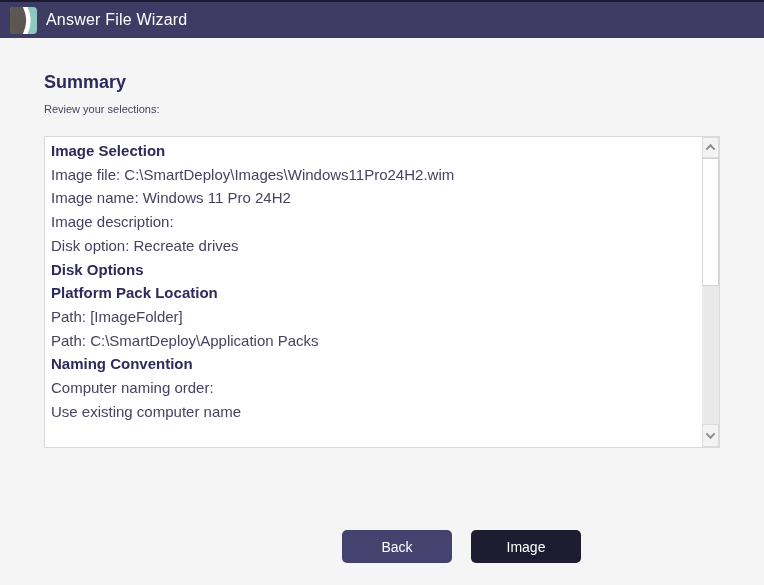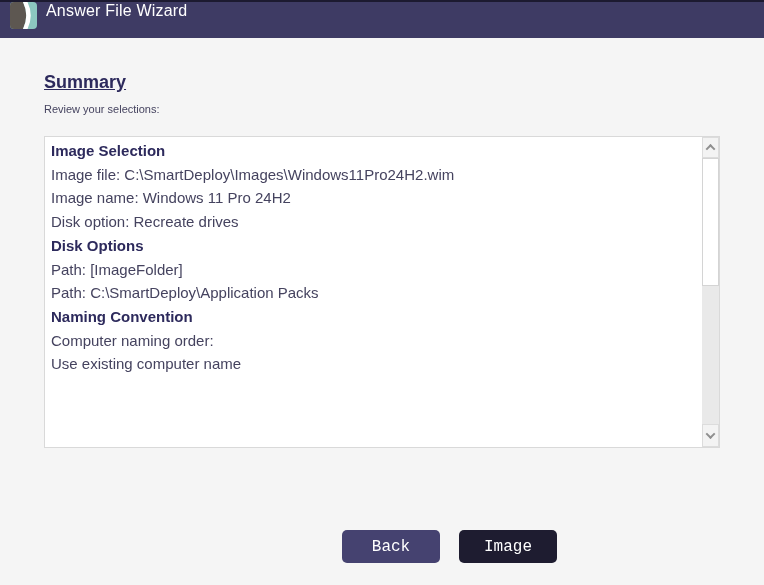--- a/index.html
+++ b/index.html
@@ -8,25 +8,25 @@
     --button-text:#ffffff; --icon-teal:#8cc7c0; --icon-gray:#5d5751;
     --listbox-border:#d9d9d9; --scroll-track:#e9e9e9; --scroll-btn:#f3f3f3;
     --scroll-border:#dcdcdc; --chevron:#8f8f8f;
   }
   *{box-sizing:border-box;margin:0;padding:0;}
   html,body{width:764px;height:585px;}
   body{font-family:"Liberation Sans",sans-serif;background:#ffffff;}
   .window{position:relative;width:764px;height:585px;background:var(--background,#f5f5f5);overflow:hidden;}
 
   .titlebar{height:38px;background:var(--titlebar,#3e3b64);border-top:2px solid var(--titlebar-top-edge,#1c1a30);
-    display:flex;align-items:flex-start;padding-left:10px;gap:9px;}
+    display:flex;align-items:center;padding-left:10px;gap:9px;}
   .app-icon{width:27px;height:27px;display:inline-block;flex:0 0 auto;}
   .title{color:#ffffff;font-size:16px;font-weight:400;letter-spacing:.2px;}
 
-  .page-title{position:absolute;left:44px;top:72px;font-size:18px;font-weight:bold;color:var(--heading,#2d2a5c);text-decoration:underline;}
+  .page-title{position:absolute;left:44px;top:72px;font-size:18px;font-weight:bold;color:var(--heading,#2d2a5c);}
   .page-subtitle{position:absolute;left:44px;top:103px;font-size:11px;color:var(--body-text,#45435f);}
 
   .listbox{position:absolute;left:44px;top:136px;width:676px;height:312px;background:#ffffff;
     border:1px solid var(--listbox-border,#d9d9d9);display:flex;}
   .list-lines{flex:1 1 auto;overflow:hidden;padding:2px 4px 0 6px;font-size:15px;
     line-height:23.7px;color:var(--body-text,#45435f);white-space:nowrap;}
   .list-lines .line.heading{font-weight:bold;color:var(--heading,#2d2a5c);}
 
   .scrollbar{flex:0 0 17px;display:flex;flex-direction:column;background:var(--scroll-track,#e9e9e9);}
   .sb-btn{height:21px;background:var(--scroll-btn,#f3f3f3);border:1px solid var(--scroll-border,#dcdcdc);
@@ -34,22 +34,22 @@
   .sb-btn.down{height:23px;}
   .sb-track{flex:1 1 auto;position:relative;}
   .sb-thumb{position:absolute;top:0;left:0;right:0;height:128px;background:#ffffff;
     border:1px solid #d4d4d4;}
   .chev{display:block;width:7px;height:7px;border-left:2px solid var(--chevron,#8f8f8f);
     border-top:2px solid var(--chevron,#8f8f8f);}
   .chev.up{transform:rotate(45deg) translate(1px,1px);}
   .chev.down{transform:rotate(225deg) translate(1px,1px);}
 
   .footer{position:absolute;left:342px;top:530px;display:flex;gap:19px;}
-  .btn{width:98px;height:33px;border:none;border-radius:5px;background:var(--button,#454270);
-    color:var(--button-text,#ffffff);font-size:16px;font-family:Liberation Mono, monospace;cursor:pointer;}
+  .btn{width:110px;height:33px;border:none;border-radius:5px;background:var(--button,#454270);
+    color:var(--button-text,#ffffff);font-size:14px;font-family:Liberation Sans, sans-serif;cursor:pointer;}
   .btn.primary{background:var(--button-primary,#1e1c30);}
 </style>
 </head>
 <body>
 
 <div class="window">
 
   <div class="titlebar">
     <span class="app-icon">
       <svg width="27" height="27" viewBox="0 0 27 27" aria-hidden="true">
@@ -73,25 +73,27 @@
 
   <div class="listbox">
     <div class="list-lines">
 
         <div class="line heading">Image Selection</div>
 
         <div class="line item">Image file: C:\SmartDeploy\Images\Windows11Pro24H2.wim</div>
 
         <div class="line item">Image name: Windows 11 Pro 24H2</div>
 
+        <div class="line item">Image description:</div>
 
         <div class="line item">Disk option: Recreate drives</div>
 
         <div class="line heading">Disk Options</div>
 
+        <div class="line heading">Platform Pack Location</div>
 
         <div class="line item">Path: [ImageFolder]</div>
 
 
         <div class="line item">Path: C:\SmartDeploy\Application Packs</div>
 
         <div class="line heading">Naming Convention</div>
 
         <div class="line item">Computer naming order:</div>
 

